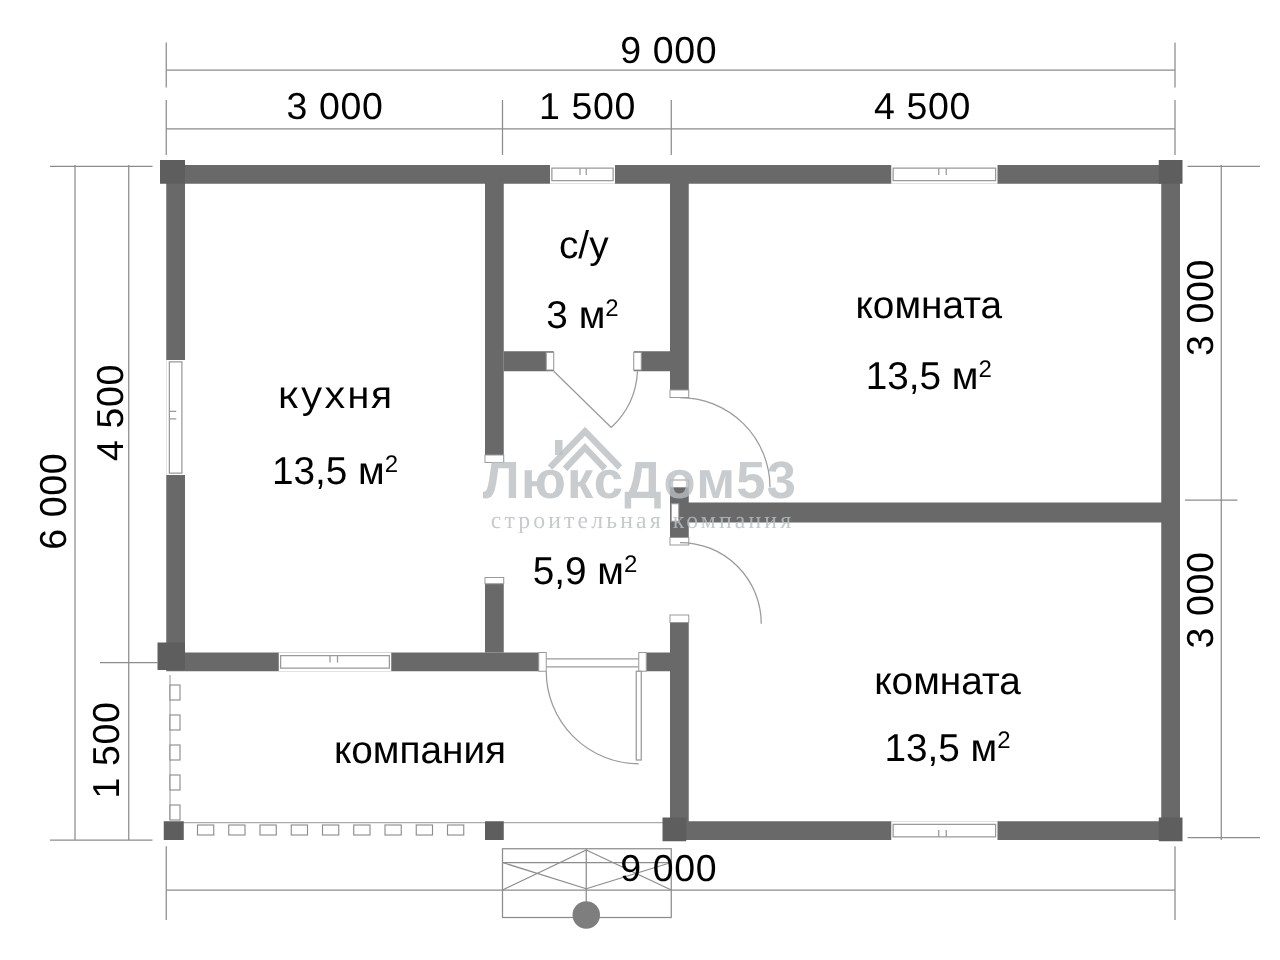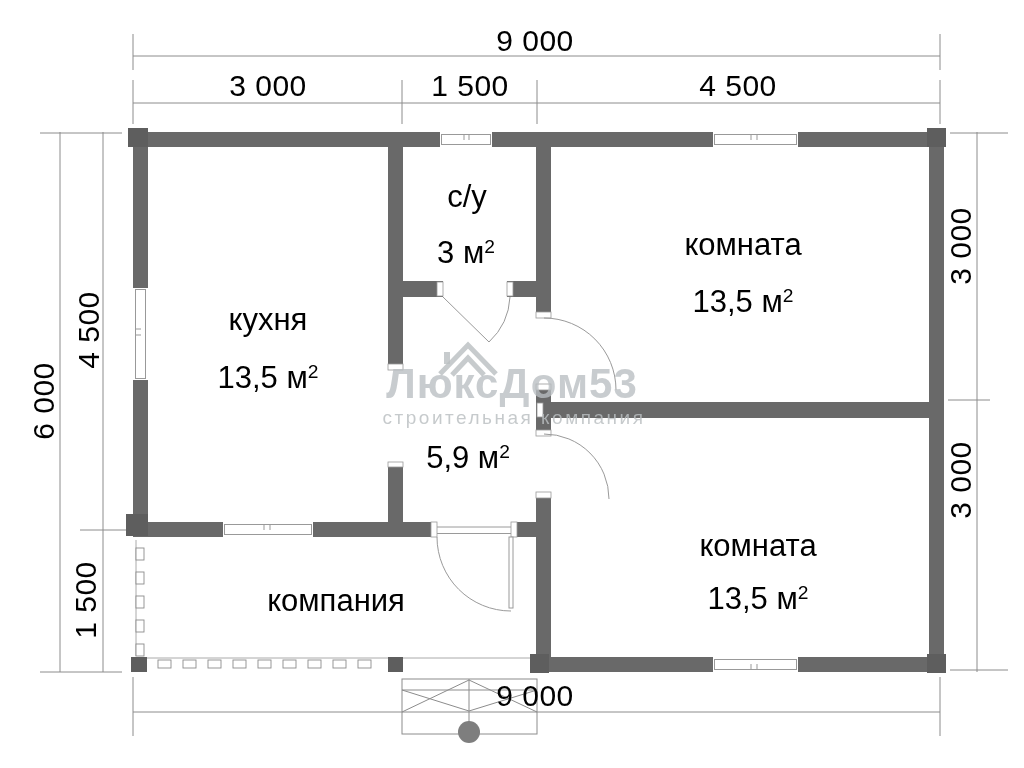--- a/index.html
+++ b/index.html
@@ -7,21 +7,21 @@
         font-family:"Liberation Sans",sans-serif;}
   #plan svg{position:absolute;left:0;top:0;}
   .t{position:absolute;transform:translate(-50%,-50%);white-space:nowrap;color:#000;
      font-family:"Liberation Sans",sans-serif;line-height:1;}
   .rot{transform:translate(-50%,-50%) rotate(-90deg);}
   .dim{font-size:30px;letter-spacing:0.5px;}
   .room{font-size:31px;}
   .area{font-size:31px;margin-top:20px;}
   .area .sup{font-size:0.62em;position:relative;top:-0.5em;}
   .wm-title{font-size:42px;font-weight:bold;color:rgba(185,190,193,0.78);letter-spacing:1px;}
-  .wm-sub{font-size:19px;color:rgba(185,190,193,0.82);letter-spacing:2.5px;}
+  .wm-sub{font-size:19px;color:rgba(185,190,193,0.82);letter-spacing:2.5px;font-family:Liberation Serif, serif;}
 </style>
 </head>
 <body>
 
 <div id="plan">
 
   <svg width="1024" height="768" viewBox="0 0 1024 768">
 
     <g stroke="#8c8c8c" stroke-width="1" fill="none">
       <path d="M133,56 H940"></path>
@@ -170,21 +170,21 @@
   <div class="t dim" style="left:268px;top:86px;">3 000</div>
   <div class="t dim" style="left:470px;top:86px;">1 500</div>
   <div class="t dim" style="left:738px;top:86px;">4 500</div>
   <div class="t dim rot" style="left:44px;top:401px;">6 000</div>
   <div class="t dim rot" style="left:89px;top:330px;">4 500</div>
   <div class="t dim rot" style="left:86px;top:600px;">1 500</div>
   <div class="t dim rot" style="left:961px;top:246px;">3 000</div>
   <div class="t dim rot" style="left:961px;top:480px;">3 000</div>
   <div class="t dim" style="left:535px;top:696px;">9 000</div>
 
-  <div class="t room" style="left:268px;top:319px;">кухня</div>
+  <div class="t room" style="left:268px;top:319px;font-family:Liberation Mono, monospace;">кухня</div>
   <div class="t area" style="left:268px;top:357px;"><span>13,5 м</span><span class="sup">2</span></div>
 
   <div class="t room" style="left:467px;top:196px;">с/у</div>
   <div class="t area" style="left:466px;top:232px;"><span>3 м</span><span class="sup">2</span></div>
 
   <div class="t room" style="left:743px;top:244px;">комната</div>
   <div class="t area" style="left:743px;top:281px;"><span>13,5 м</span><span class="sup">2</span></div>
 
   <div class="t area" style="left:468px;top:437px;"><span>5,9 м</span><span class="sup">2</span></div>
 

